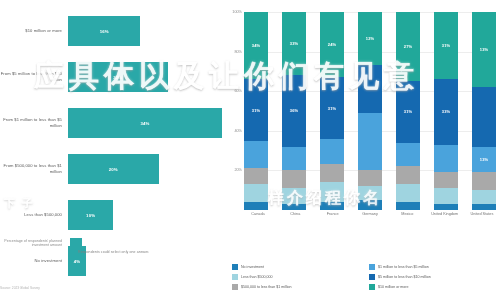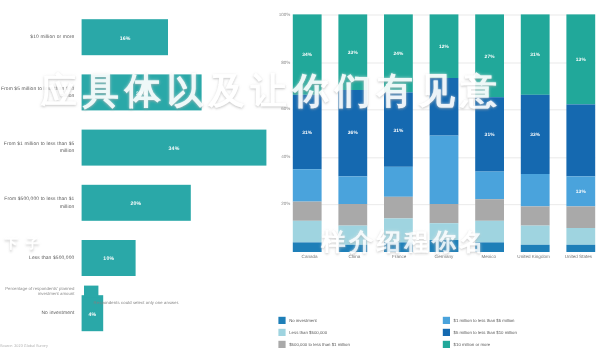--- a/index.html
+++ b/index.html
@@ -156,21 +156,21 @@
     color: #ffffff;
     font-weight: bold;
     white-space: nowrap;
     text-shadow:
        0 0 1px rgba(255,255,255,.9),
        0 1px 2px rgba(120,120,120,.55),
        0 0 3px rgba(255,255,255,.6);
     opacity: .92;
   }
   #wm-main { left: 34px; top: 56px; font-size: 30px; letter-spacing: 5px; }
-  #wm-sub  { left: 268px; top: 188px; font-size: 20px; letter-spacing: 3px; opacity: .88; }
+  #wm-sub  { left: 268px; top: 188px; font-size: 16px; letter-spacing: 3px; opacity: .88; }
   #wm-tag  { left: 4px; top: 196px; font-size: 11px; letter-spacing: 2px; opacity: .8; }
 </style>
 </head>
 <body>
 
 <div id="root">
 
   <div id="left-panel">
     <div class="hbar-rows" id="hbar-rows">
         <div class="hbar-row">

